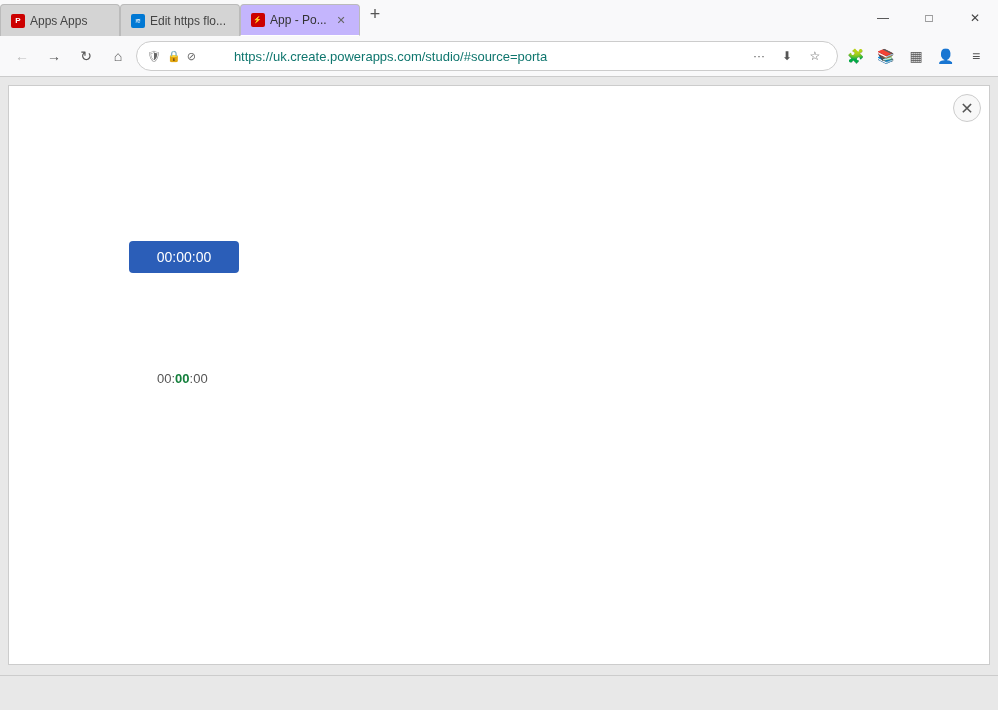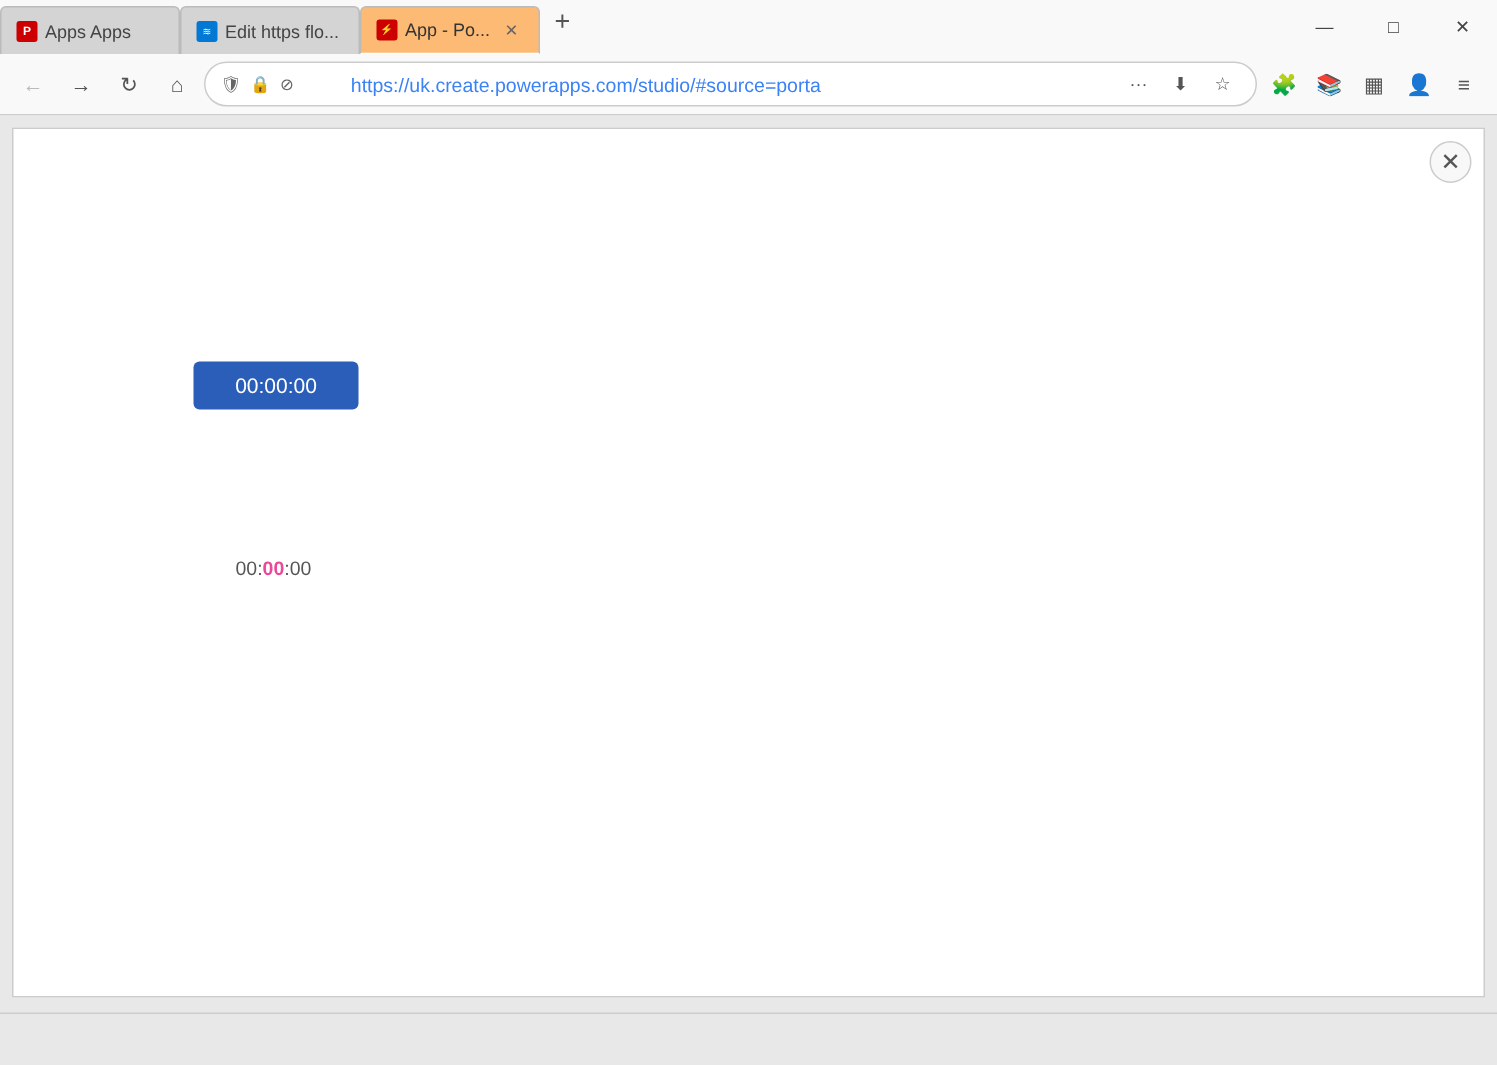--- a/index.html
+++ b/index.html
@@ -26,21 +26,21 @@
       min-width: 120px;
       max-width: 180px;
       white-space: nowrap;
       overflow: hidden;
       text-overflow: ellipsis;
       position: relative;
       margin-top: 4px;
       border-radius: 4px 4px 0 0;
     }
     .tab.active {
-      background: #fdba74;
+      background: #c4b5fd;
       border-bottom: 1px solid #fff;
       z-index: 1;
       color: #333;
     }
     .tab-icon {
       width: 14px;
       height: 14px;
       margin-right: 5px;
       flex-shrink: 0;
       border-radius: 2px;
@@ -124,21 +124,21 @@
       color: #333;
       gap: 6px;
     }
     .url-icon {
       font-size: 11px;
       color: #666;
     }
     .url-text {
       flex: 1;
       font-size: 13px;
-      color: #3b82f6;
+      color: #0f766e;
       overflow: hidden;
       text-overflow: ellipsis;
       white-space: nowrap;
       padding-left: 32px;
     }
     .url-actions {
       display: flex;
       gap: 4px;
     }
     .url-action-btn {
@@ -365,19 +365,19 @@
 </div>
 
 <div class="content-wrapper">
   <div class="app-frame">
 
     <div class="frame-close-btn">✕</div>
 
     <button class="timer-button">00:00:00</button>
 
     <div class="timer-label">
-      <span>00:</span><span style="color:#ec4899; font-weight:bold;">00</span><span>:00</span>
+      <span>00:</span><span style="color:#15803d; font-weight:bold;">00</span><span>:00</span>
     </div>
 
   </div>
 </div>
 
 <div class="bottom-bar"></div>
 
 </body></html>

